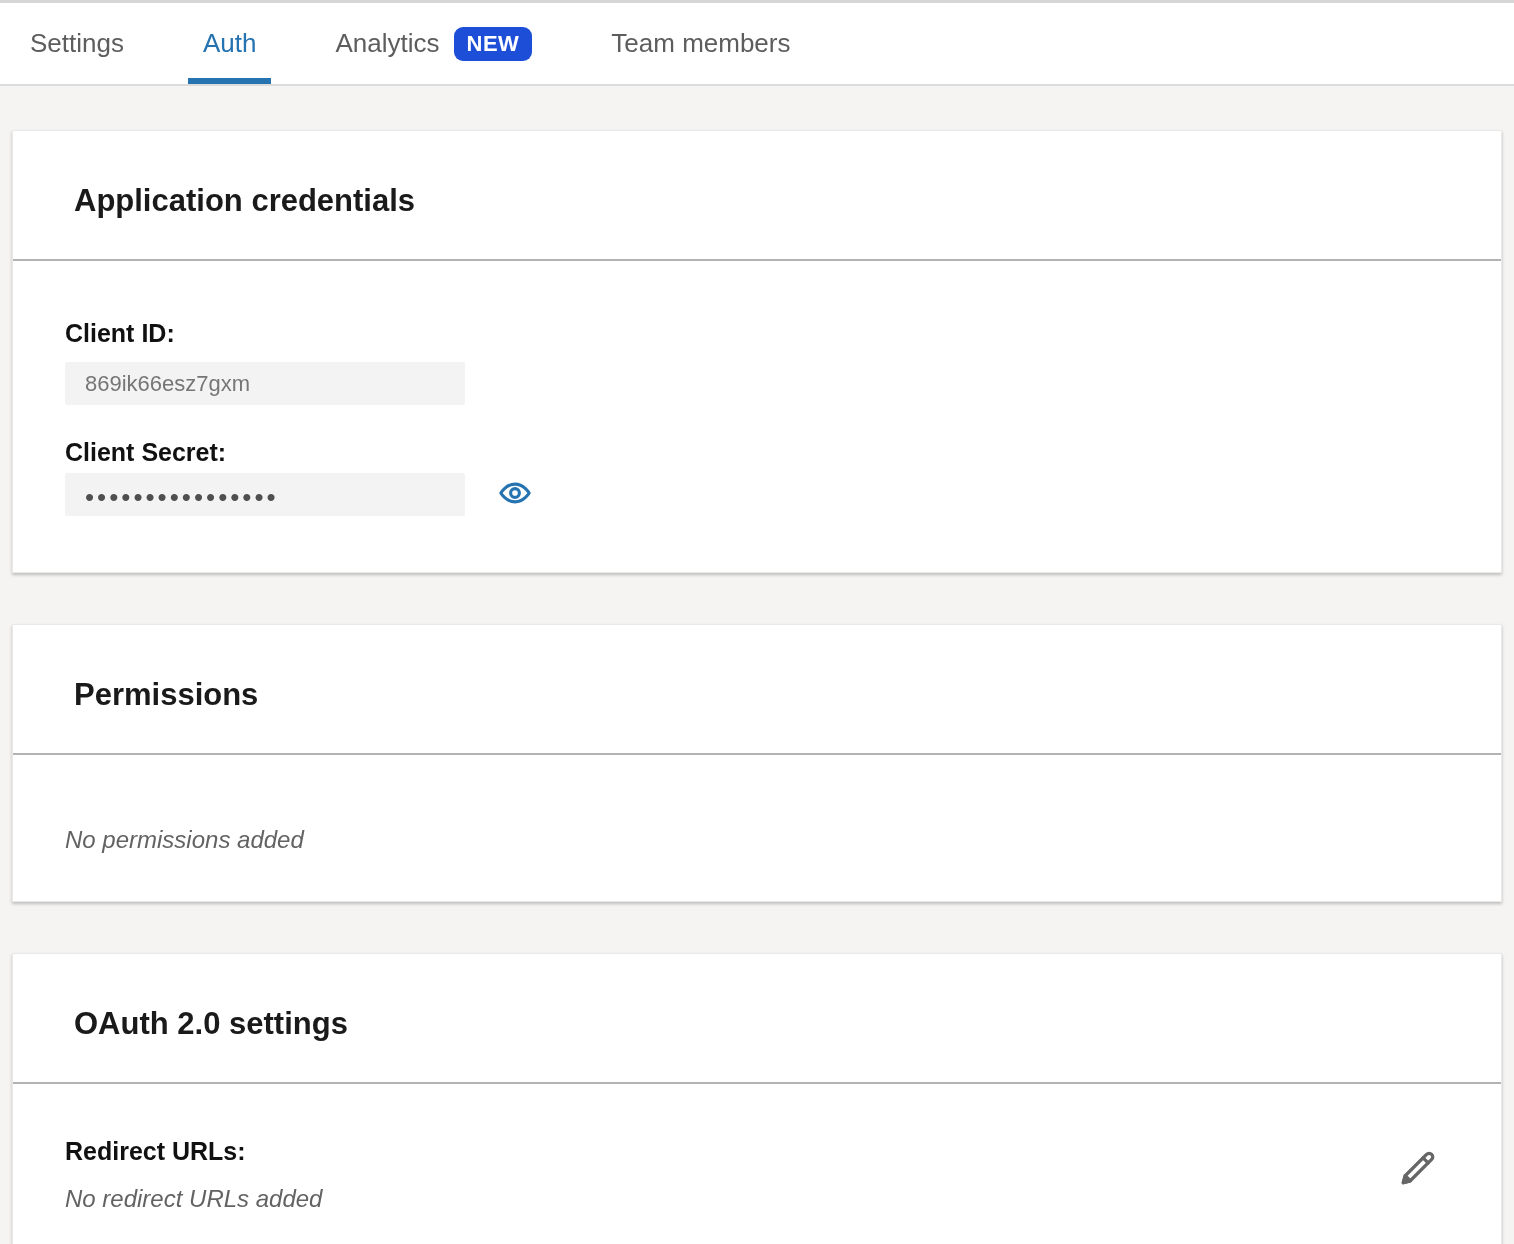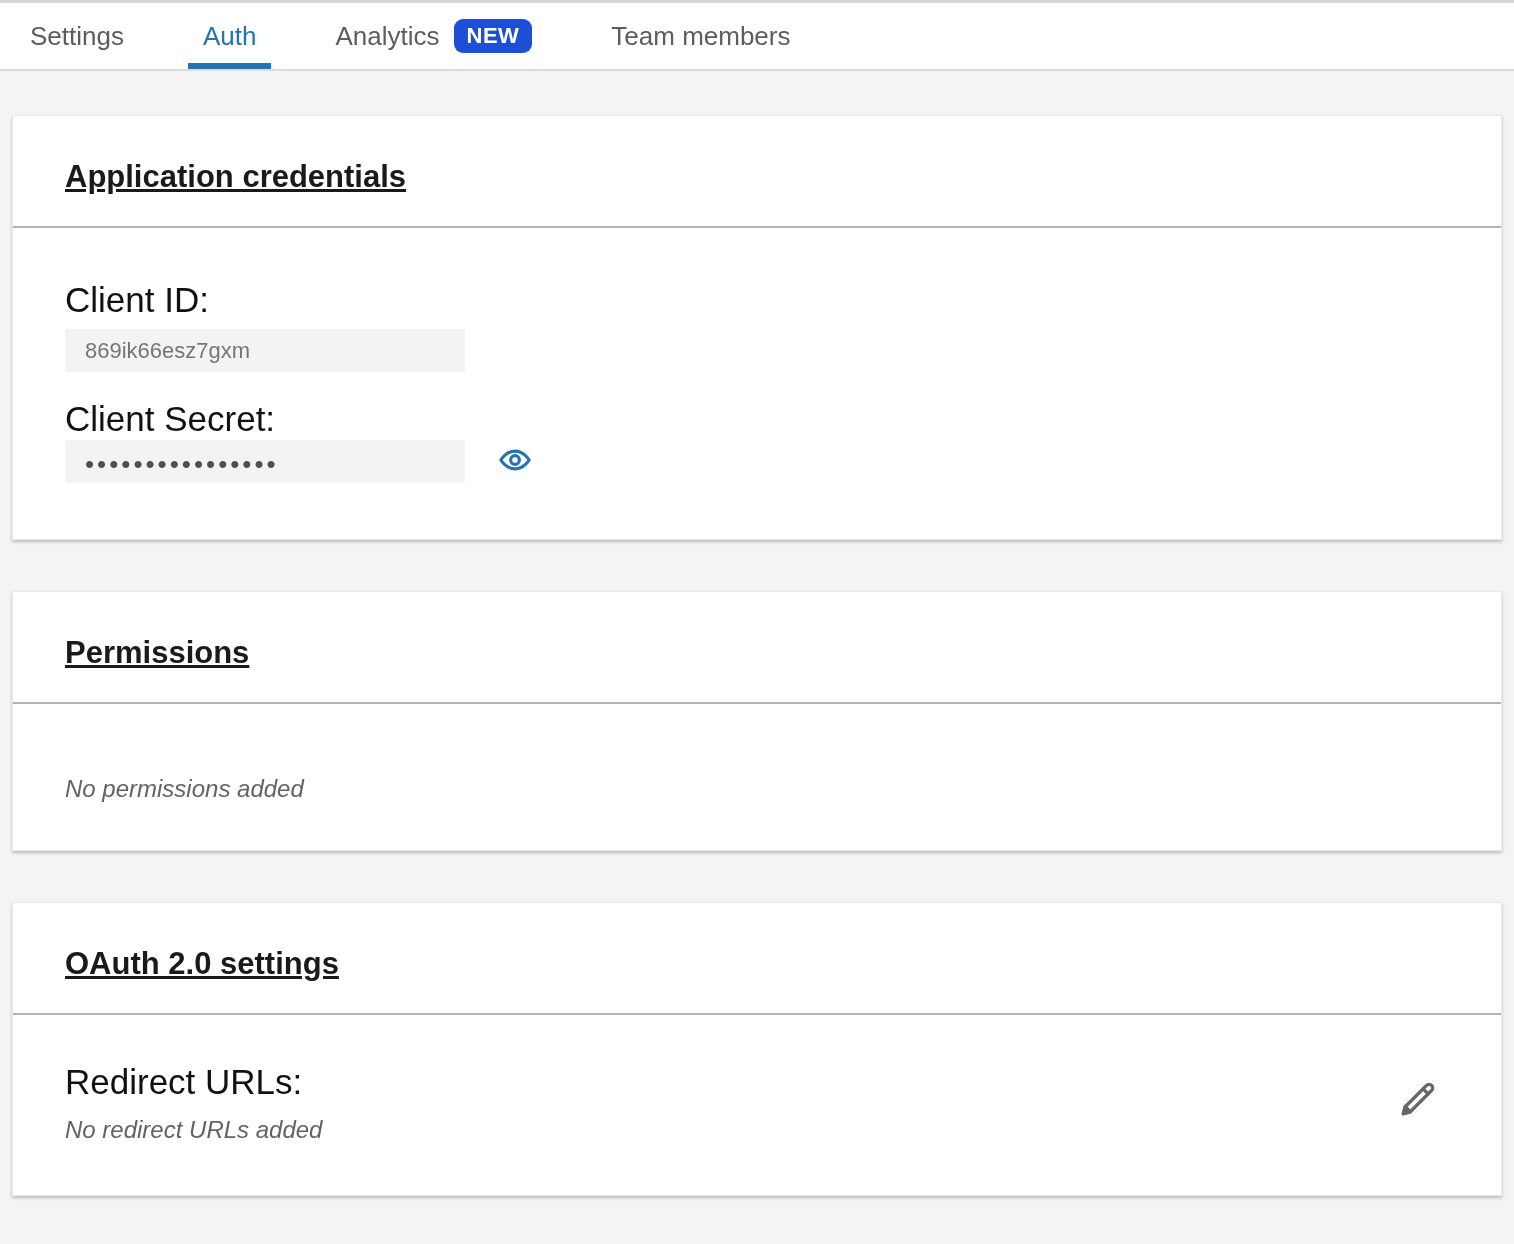--- a/index.html
+++ b/index.html
@@ -6,21 +6,21 @@
   html, body { margin: 0; padding: 0; }
   body {
     width: 1514px; height: 1244px; overflow: hidden;
     background: #f5f4f2;
     font-family: "Liberation Sans", sans-serif;
     color: #1c1c1c;
   }
 
   
   .tabbar {
-    height: 71px; background: #ffffff;
+    height: 86px; background: #ffffff;
     border-top: 3px solid #d6d6d6;
     border-bottom: 2px solid #dcdcdc;
     display: flex; align-items: stretch;
     padding-left: 30px;
   }
   .tab {
     position: relative; display: flex; align-items: center;
     margin-right: 79px; cursor: pointer;
     font-size: 26px; font-weight: 500; color: #5d5d5d;
     white-space: nowrap;
@@ -44,28 +44,28 @@
     box-shadow: 0 2px 3px rgba(0,0,0,0.22);
   }
   .card-credentials { margin-top: 44px; }
   .card-permissions, .card-oauth { margin-top: 51px; }
 
   .card-header {
     padding: 44px 52px 33px 52px;
     border-bottom: 2px solid #b3b3b3;
   }
   .card-title {
-    margin: 0; font-size: 31px; line-height: 33px;
-    font-weight: bold; color: #1a1a1a; text-decoration: underline;
+    margin: 9px; font-size: 31px; line-height: 33px;
+    font-weight: bold; color: #1a1a1a;
   }
 
   
   .cred-content { padding: 57px 52px 56px 52px; }
   .field-label {
-    font-size: 35px; line-height: 30px; font-weight: normal; color: #111111;
+    font-size: 25px; line-height: 30px; font-weight: bold; color: #111111;
   }
   .text-input {
     display: block; width: 400px; height: 43px;
     margin-top: 14px; padding: 0 20px;
     background: #f3f3f3; border: none; border-radius: 2px;
     font-family: "Liberation Sans", sans-serif;
     font-size: 22px; color: #767676; outline: none;
   }
   .secret-label { margin-top: 32px; }
   .secret-row { display: flex; align-items: center; margin-top: 6px; }

